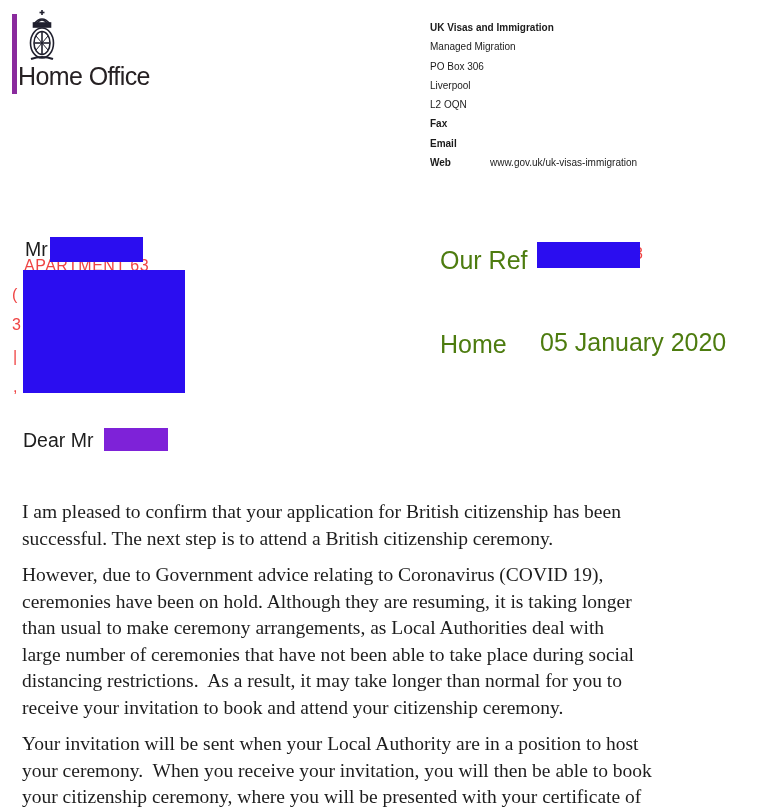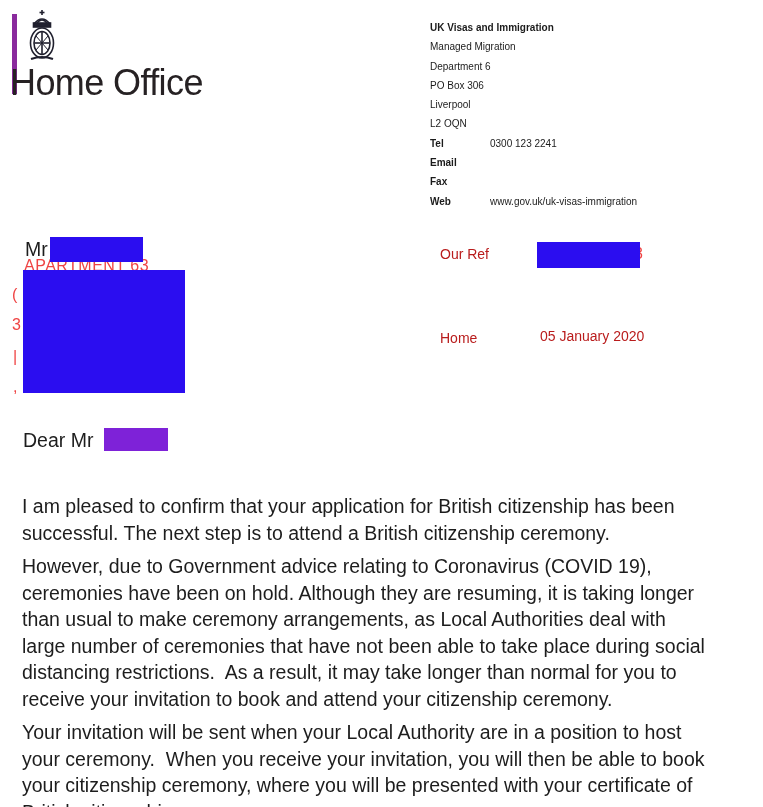--- a/index.html
+++ b/index.html
@@ -11,45 +11,45 @@
     font-family:"Liberation Sans", sans-serif;
     color:#1d1d1d;
   }
   
   .brand-bar{
     position:absolute;left:12px;top:14px;width:5px;height:80px;
     background:#8a2a9d;
   }
   .crest{position:absolute;left:26px;top:9px;}
   .logo-text{
-    position:absolute;left:10px;top:62px;
-    font-size:36px;letter-spacing:-0.6px;color:#262123;
+    position:absolute;left:18px;top:62px;
+    font-size:25px;letter-spacing:-0.6px;color:#262123;
   }
   .sender-block{
     position:absolute;left:430px;top:18px;width:320px;
     font-size:10px;line-height:19.3px;color:#1b1b1b;
   }
   .sender-dept{font-weight:bold;}
   .contact-row{display:flex;}
   .contact-label{font-weight:bold;width:60px;flex:0 0 60px;}
   .contact-value{white-space:nowrap;}
   
   .redact{position:absolute;z-index:3;}
   .blue{background:#2b0df0;}
   .purple{background:#7e22d8;}
   .plain-19{font-size:19.5px;color:#1d1d1d;position:absolute;white-space:nowrap;}
   .artifact{position:absolute;z-index:1;font-size:16px;color:#ef4444;white-space:nowrap;}
   
-  .ref-label{position:absolute;font-size:14px;color:#b91c1c;}
+  .ref-label{position:absolute;font-size:25px;color:#4d7c0f;}
   
   .body-text{
     position:absolute;left:22px;top:489px;width:735px;
     font-size:19.5px;line-height:26.5px;color:#1d1d1d;
   }
-  .para{white-space:pre-wrap;margin:4px 0 7px 0;}
+  .para{white-space:pre-wrap;margin:10px 0 7px 0;font-family:Liberation Serif, serif;}
 </style>
 </head>
 <body>
 
 <div class="page">
 
   <div class="brand-bar"></div>
 
   <svg class="crest" width="32" height="54" viewBox="0 0 32 54">
     <g stroke="#20202e" fill="none" stroke-width="1.6">
@@ -65,34 +65,29 @@
       <path d="M10 27 L22 41 M22 27 L10 41" stroke-width="1"></path>
       <path d="M5 50 Q16 46 27 50" stroke-width="2"></path>
     </g>
   </svg>
 
   <div class="logo-text">Home Office</div>
 
   <div class="sender-block">
     <div class="sender-dept">UK Visas and Immigration</div>
     <div>Managed Migration</div>
-    <div>Department 6</div>
     <div>PO Box 306</div>
     <div>Liverpool</div>
     <div>L2 OQN</div>
     <div class="contact-row">
-      <span class="contact-label">Tel</span>
-      <span class="contact-value">0300 123 2241</span>
+      <span class="contact-label">Fax</span>
+      <span class="contact-value"></span>
     </div>
     <div class="contact-row">
       <span class="contact-label">Email</span>
-      <span class="contact-value"></span>
-    </div>
-    <div class="contact-row">
-      <span class="contact-label">Fax</span>
       <span class="contact-value"></span>
     </div>
     <div class="contact-row">
       <span class="contact-label">Web</span>
       <span class="contact-value">www.gov.uk/uk-visas-immigration</span>
     </div>
   </div>
 
   <div class="plain-19" style="left:25px;top:238px;text-align:center;">Mr</div>
   <div class="redact blue" style="left:50px;top:237px;width:93px;height:25px;"></div>

